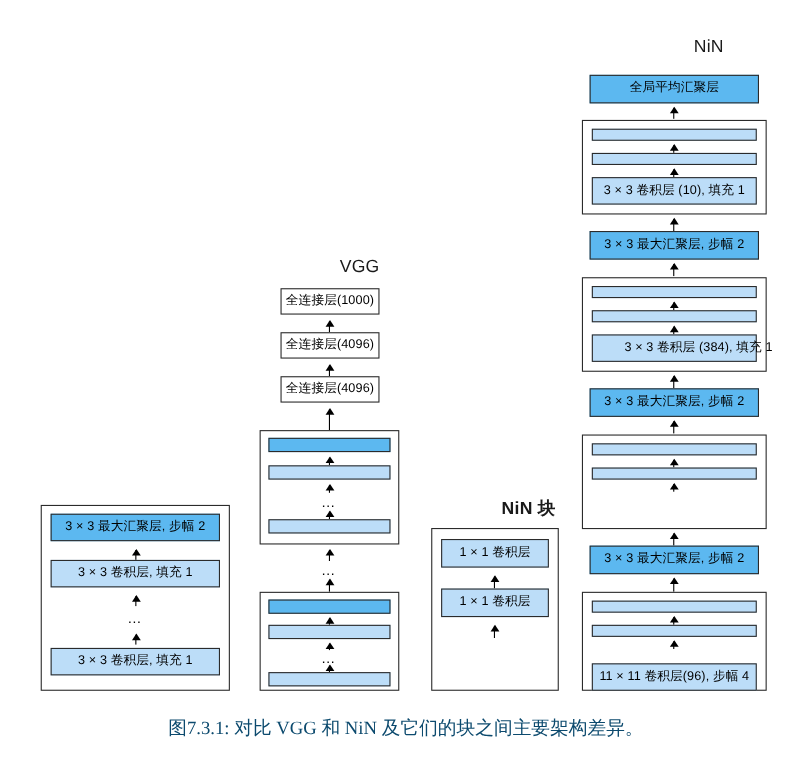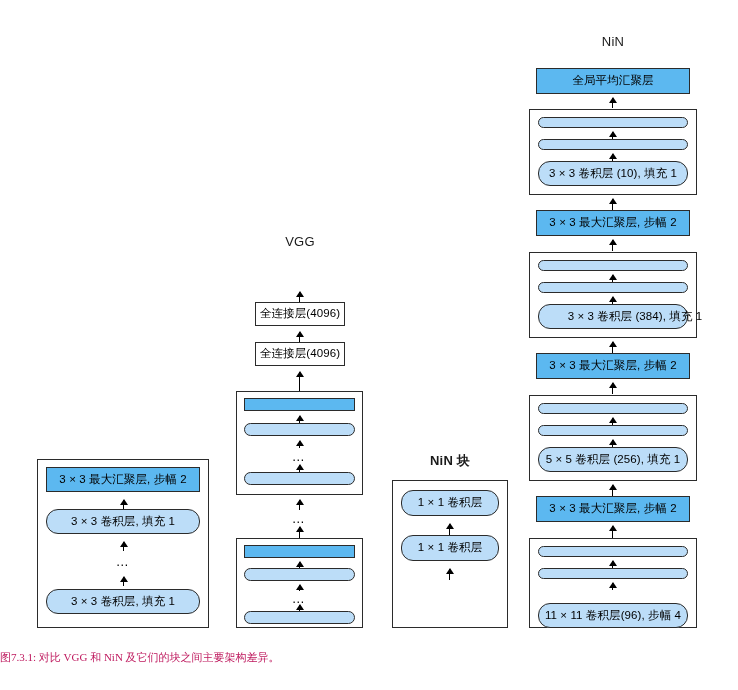--- a/index.html
+++ b/index.html
@@ -19,43 +19,43 @@
   .stage {
     position: absolute;
     left: 0; top: 0;
     width: 738px;
     height: 690px;
   }
 
   
   .col-title {
     position: absolute;
-    font-size: 13px;
+    font-size: 16px;
     color: #1a1a1a;
-    text-align: center;
+    text-align: right;
     white-space: nowrap;
     letter-spacing: .2px;
   }
 
   
   .box {
     position: absolute;
     box-sizing: border-box;
     border: 1.4px solid #2b2b2b;
     display: flex;
     align-items: center;
     justify-content: center;
     font-size: 11.5px;
     line-height: 1;
     white-space: nowrap;
     color: #000;
     letter-spacing: .1px;
   }
   .box.dark   { background: #5CB8F0; }
-  .box.light  { background: #BCDDF8; border-radius: 12px; }
+  .box.light  { background: #BCDDF8; }
   .box.plain  { background: #ffffff; }
 
   
   .group {
     position: absolute;
     box-sizing: border-box;
     border: 1.4px solid #2b2b2b;
     background: #ffffff;
   }
 
@@ -85,23 +85,24 @@
     letter-spacing: 1.5px;
     white-space: nowrap;
     text-align: center;
   }
 
   
   .caption {
     position: absolute;
     left: 0;
     width: 738px;
+    text-align: center;
     font-family: "Liberation Serif", "DejaVu Serif", serif;
-    font-size: 11px;
-    color: #be185d;
+    font-size: 17px;
+    color: #0c4a6e;
     white-space: nowrap;
   }
 </style>
 </head>
 <body>
 
 <div class="stage">
 
 
   <div class="group" style="left:37px; top:459px; width:172px; height:169px;"></div>
@@ -109,20 +110,21 @@
   <div class="box dark" style="left:46px; top:467px; width:154px; height:25px;">3 × 3 最大汇聚层, 步幅 2</div>
   <div class="arrow" style="left:123px; top:500px; height:9px;"></div>
   <div class="box light" style="left:46px; top:509px; width:154px; height:25px;">3 × 3 卷积层, 填充 1</div>
   <div class="arrow" style="left:123px; top:542px; height:9px;"></div>
   <div class="dots" style="left:83px; top:555px; width:80px;">…</div>
   <div class="arrow" style="left:123px; top:577px; height:9px;"></div>
   <div class="box light" style="left:46px; top:589px; width:154px; height:25px;">3 × 3 卷积层, 填充 1</div>
 
   <div class="col-title" style="left:255px; top:234px; width:90px;">VGG</div>
 
+  <div class="box plain" style="left:255px; top:262px; width:90px; height:24px;">全连接层(1000)</div>
   <div class="arrow" style="left:299px; top:292px; height:10px;"></div>
   <div class="box plain" style="left:255px; top:302px; width:90px; height:24px;">全连接层(4096)</div>
   <div class="arrow" style="left:299px; top:332px; height:10px;"></div>
   <div class="box plain" style="left:255px; top:342px; width:90px; height:24px;">全连接层(4096)</div>
   <div class="arrow" style="left:299px; top:372px; height:19px;"></div>
 
   <div class="group" style="left:236px; top:391px; width:127px; height:104px;"></div>
   <div class="box dark" style="left:244px; top:398px; width:111px; height:13px;"></div>
   <div class="arrow" style="left:299px; top:416px; height:7px;"></div>
   <div class="box light" style="left:244px; top:423px; width:111px; height:13px;"></div>
@@ -177,21 +179,20 @@
 
   <div class="arrow" style="left:612px; top:342px; height:11px;"></div>
   <div class="box dark" style="left:536px; top:353px; width:154px; height:26px;">3 × 3 最大汇聚层, 步幅 2</div>
   <div class="arrow" style="left:612px; top:383px; height:11px;"></div>
 
   <div class="group" style="left:529px; top:395px; width:168px; height:86px;"></div>
   <div class="box light" style="left:538px; top:403px; width:150px; height:11px;"></div>
   <div class="arrow" style="left:612px; top:418px; height:7px;"></div>
   <div class="box light" style="left:538px; top:425px; width:150px; height:11px;"></div>
   <div class="arrow" style="left:612px; top:440px; height:7px;"></div>
-  <div class="box light" style="left:538px; top:447px; width:150px; height:25px;">5 × 5 卷积层 (256), 填充 1</div>
 
   <div class="arrow" style="left:612px; top:485px; height:11px;"></div>
   <div class="box dark" style="left:536px; top:496px; width:154px; height:26px;">3 × 3 最大汇聚层, 步幅 2</div>
   <div class="arrow" style="left:612px; top:526px; height:12px;"></div>
 
   <div class="group" style="left:529px; top:538px; width:168px; height:90px;"></div>
   <div class="box light" style="left:538px; top:546px; width:150px; height:11px;"></div>
   <div class="arrow" style="left:612px; top:561px; height:7px;"></div>
   <div class="box light" style="left:538px; top:568px; width:150px; height:11px;"></div>
   <div class="arrow" style="left:612px; top:583px; height:7px;"></div>

